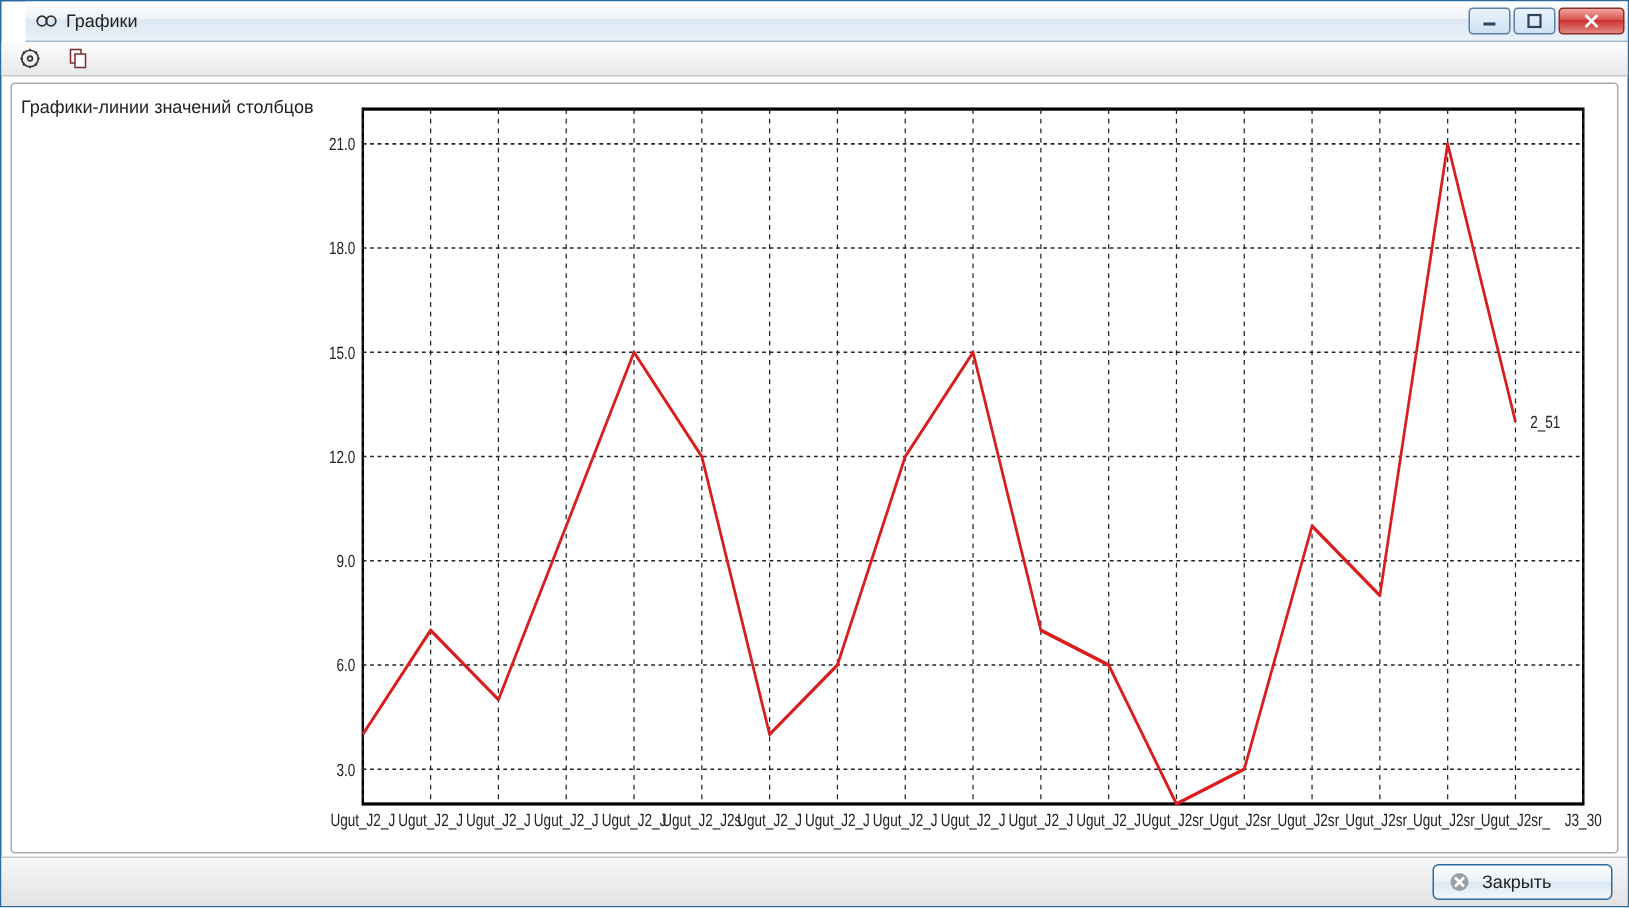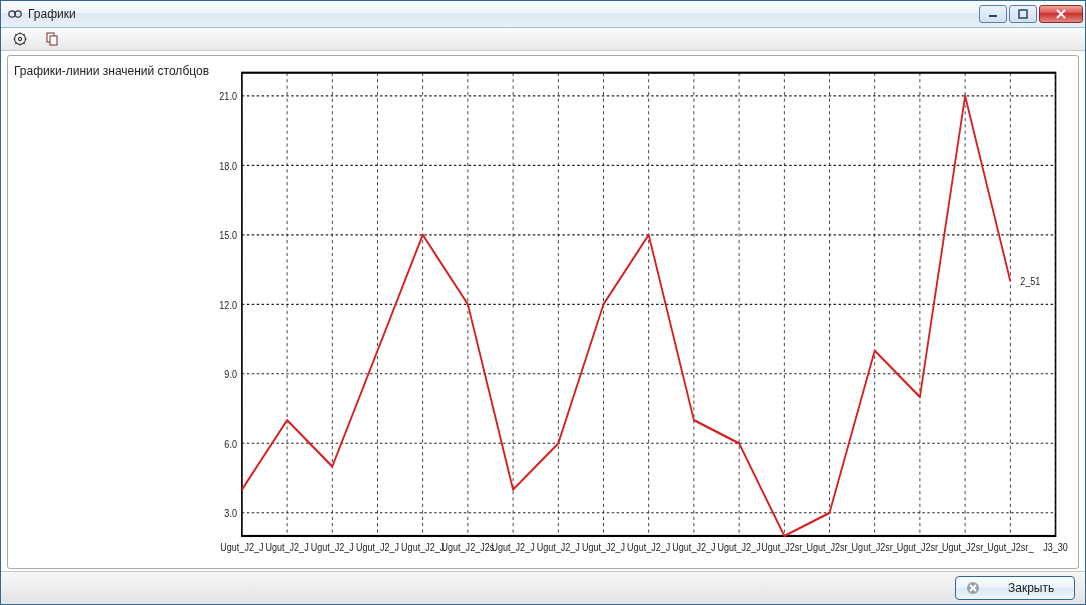--- a/index.html
+++ b/index.html
@@ -22,20 +22,21 @@
     background: #fff;
   }
   
   .titlebar {
     height: 26px;
     background: linear-gradient(to bottom, #fdfefe 0%, #eef3f8 45%, #dde8f3 46%, #e9f1f9 100%);
     border-bottom: 1px solid #9db8cf;
     display: flex;
     align-items: center;
     padding-left: 6px;
+    margin-left: 16px;
   }
   .titlebar .app-icon {
     width: 16px; height: 16px;
     margin-right: 5px;
     display: inline-flex;
     align-items: center;
     justify-content: center;
   }
   .titlebar .title {
     color: #222;
@@ -118,21 +119,21 @@
     padding-right: 10px;
   }
   .close-panel-btn {
     height: 24px;
     min-width: 120px;
     border: 1px solid #2c6aa0;
     border-radius: 4px;
     background: linear-gradient(to bottom, #fdfdfd 0%, #ebf2f9 48%, #dbe8f4 52%, #f2f7fb 100%);
     display: flex;
     align-items: center;
-    gap: 28px;
+    gap: 8px;
     padding: 0 16px 0 10px;
     color: #222;
     box-sizing: border-box;
   }
   .close-panel-btn .x-icon {
     width:14px; height:14px;
     display:inline-flex;align-items:center;justify-content:center;
   }
   
   .tick-label { font-size: 11px; fill: #222; }

